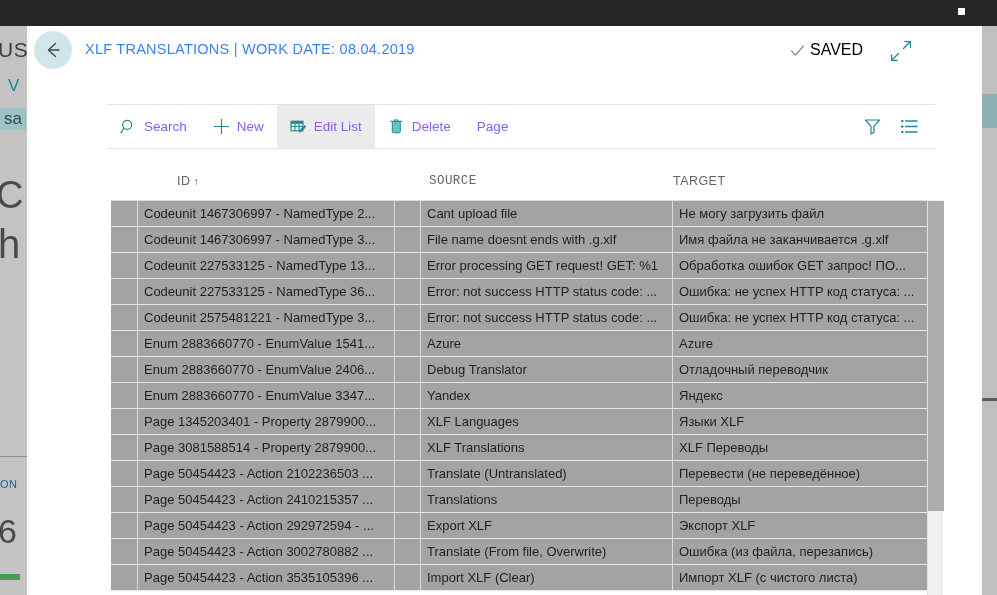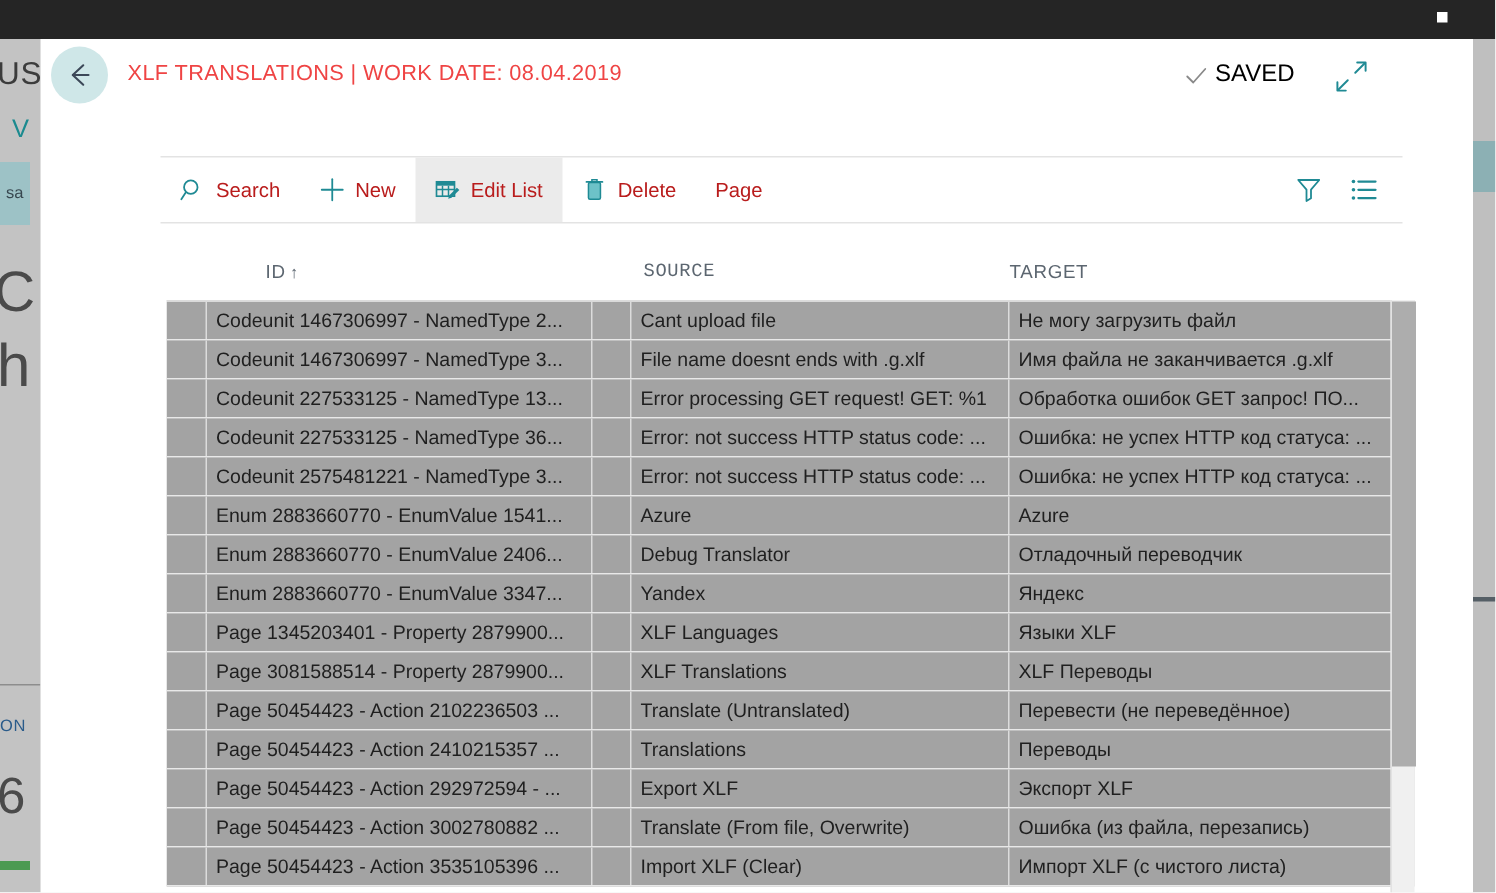--- a/index.html
+++ b/index.html
@@ -36,21 +36,21 @@
     overflow: hidden;
     color: #5a5a5a;
   }
   .bg-txt {
     position: absolute;
     white-space: nowrap;
     font-family: "Liberation Sans", sans-serif;
   }
   .bg-us     { left: -2px;  top: 12px;  font-size: 21px; color: #3c3c3c; letter-spacing: .5px; }
   .bg-v      { left: 8px;   top: 50px;  font-size: 17px; color: #1b8a8f; }
-  .bg-sa     { left: 0px;   top: 82px;  font-size: 11px; color: #37474f; background:#9dc2c6; padding:15px 4px; }
+  .bg-sa     { left: 0px;   top: 82px;  font-size: 17px; color: #37474f; background:#9dc2c6; padding:1px 4px; }
   .bg-c      { left: -4px;  top: 148px; font-size: 38px; color: #4a4a4a; font-weight: 300; }
   .bg-h      { left: -2px;  top: 196px; font-size: 40px; color: #4a4a4a; font-weight: 300; }
   .bg-on     { left: 0px;   top: 452px; font-size: 11px; color: #2a5b8a; letter-spacing: .4px; }
   .bg-6      { left: -2px;  top: 486px; font-size: 34px; color: #4a4a4a; font-weight: 300; }
   .bg-rule   { position:absolute; left:0; top: 430px; width: 27px; height: 1px; background:#8d8d8d; }
   .bg-green  { position:absolute; left:0; top: 548px; width: 20px; height: 6px; background:#4c9a52; }
 
   .backdrop-right {
     position: absolute;
     left: 982px; top: 26px;
@@ -103,21 +103,21 @@
     border-radius: 50%;
     background: #cfe7e8;
     cursor: pointer;
   }
   .back-btn svg { position: absolute; left: 9px; top: 9px; }
 
   .dlg-title {
     position: absolute;
     left: 58px; top: 15px;
     font-size: 14.5px;
-    color: #ef4444;
+    color: #3b82f6;
     letter-spacing: .25px;
     white-space: nowrap;
   }
 
   .saved-wrap {
     position: absolute;
     left: 763px; top: 15px;
     display: flex; align-items: center; gap: 5px;
   }
   .saved-check { display: block; }
@@ -143,21 +143,21 @@
     height: 43px;
     display: flex;
     align-items: stretch;
   }
   .tb-item {
     display: flex;
     align-items: center;
     gap: 7px;
     padding: 0 13px;
     font-size: 13.5px;
-    color: #b91c1c;
+    color: #8b5cf6;
     cursor: pointer;
     white-space: nowrap;
   }
   .tb-item.active { background: #ebebeb; }
   .tb-icon { display: flex; align-items: center; }
 
   .tb-right {
     position: absolute;
     left: 836px; top: 79px;
     height: 43px;

